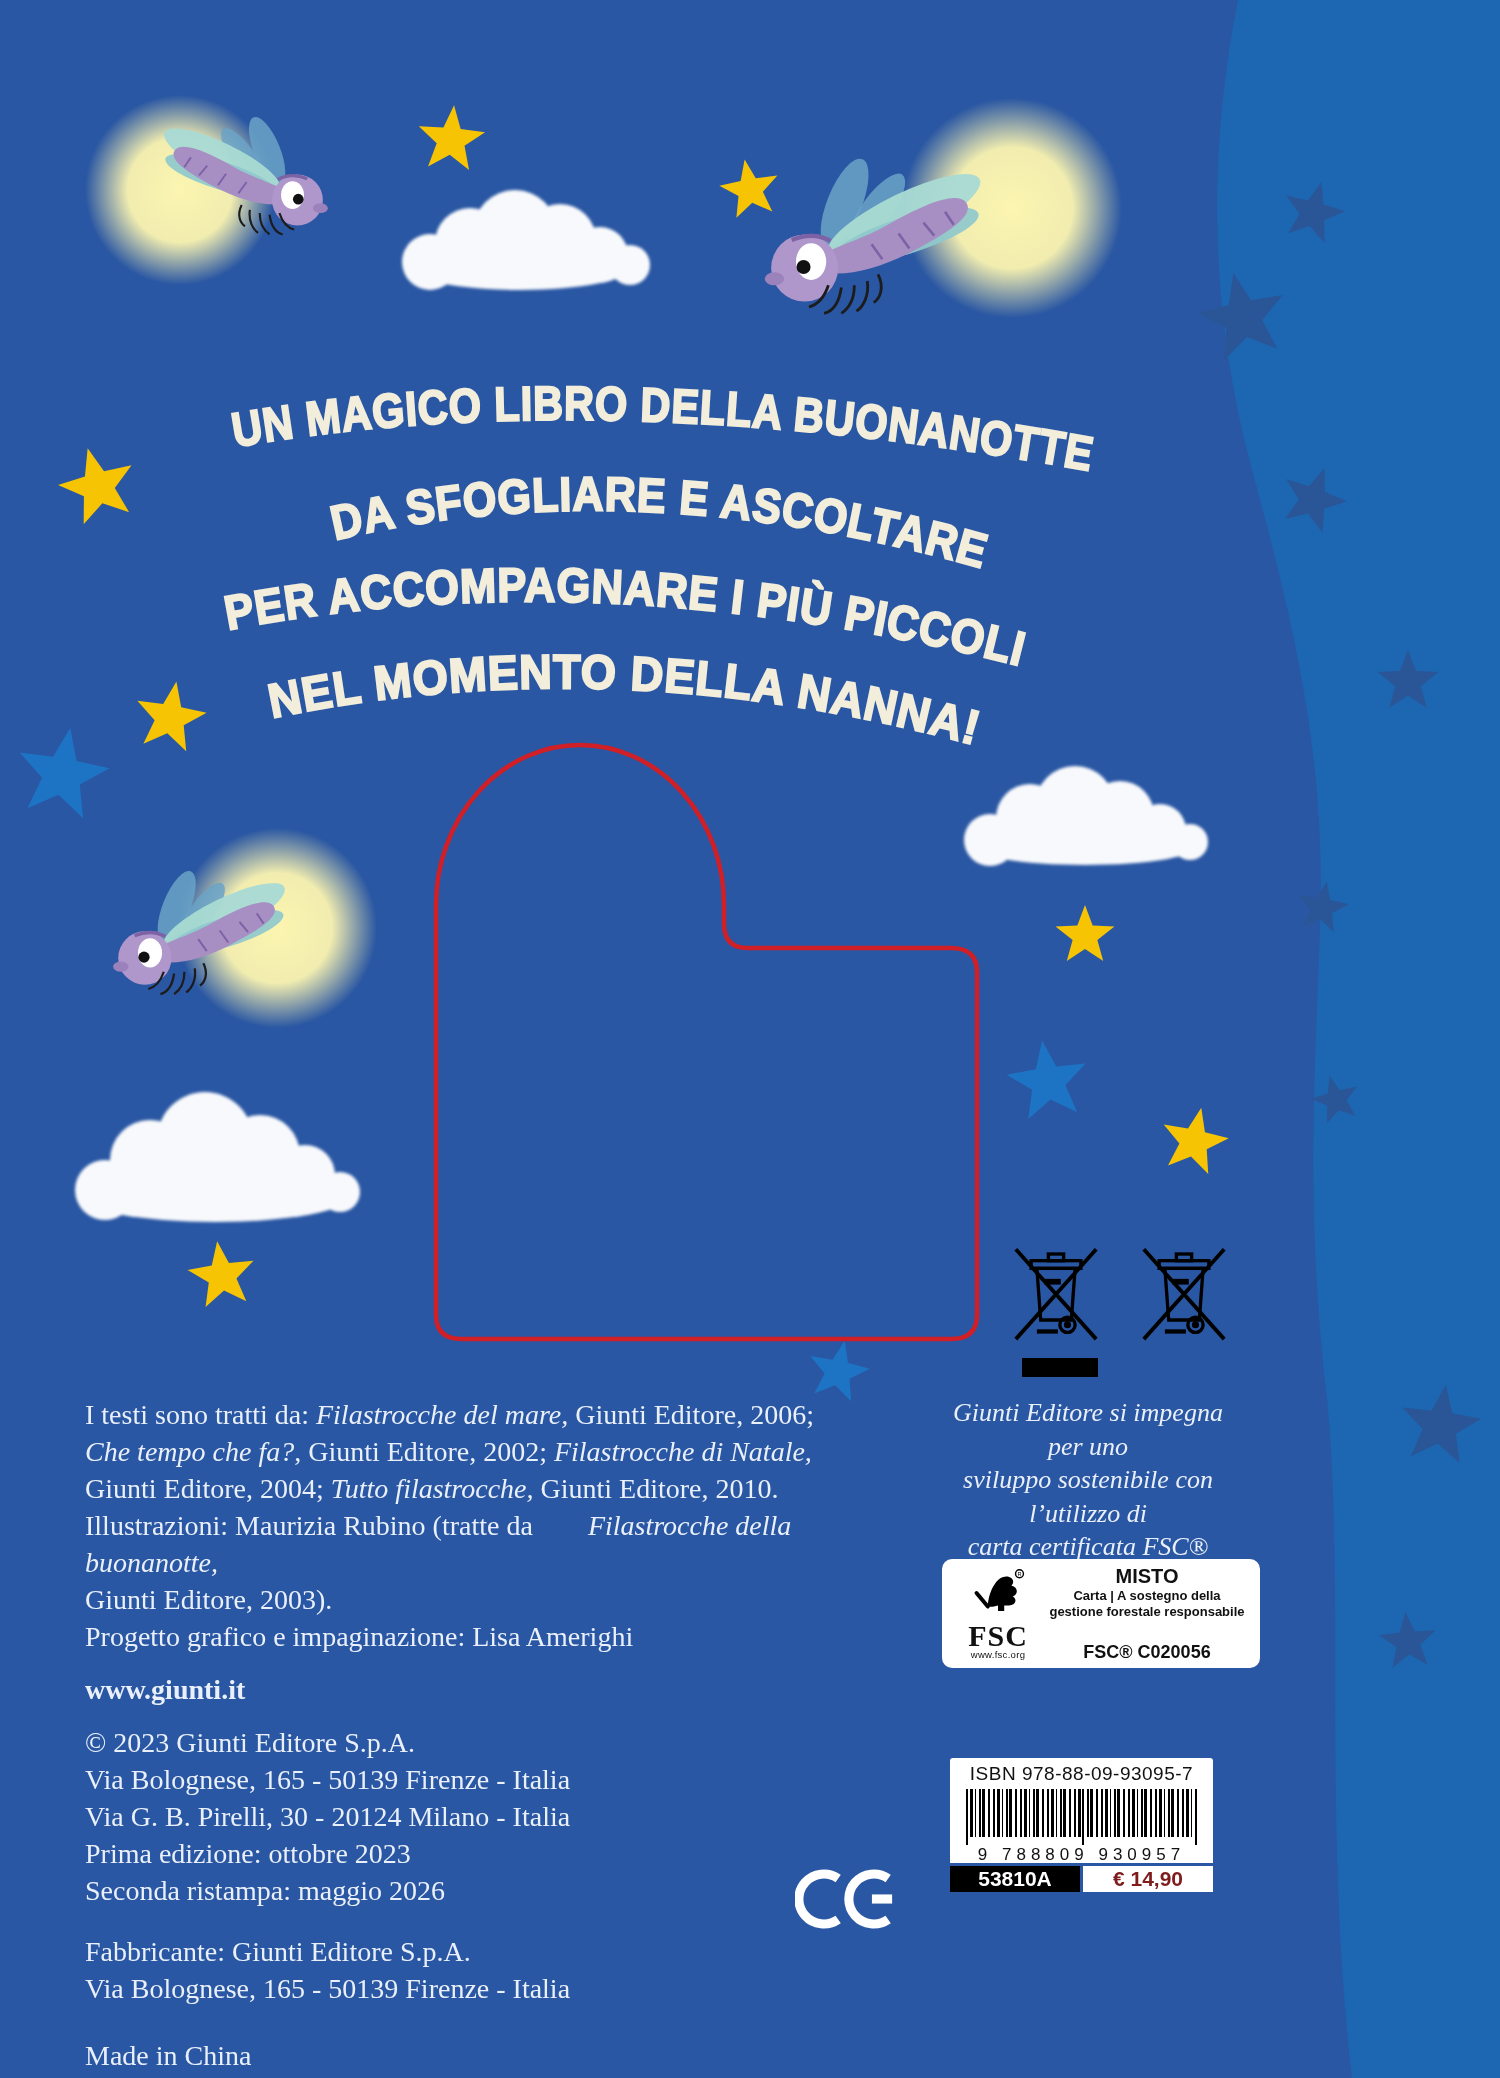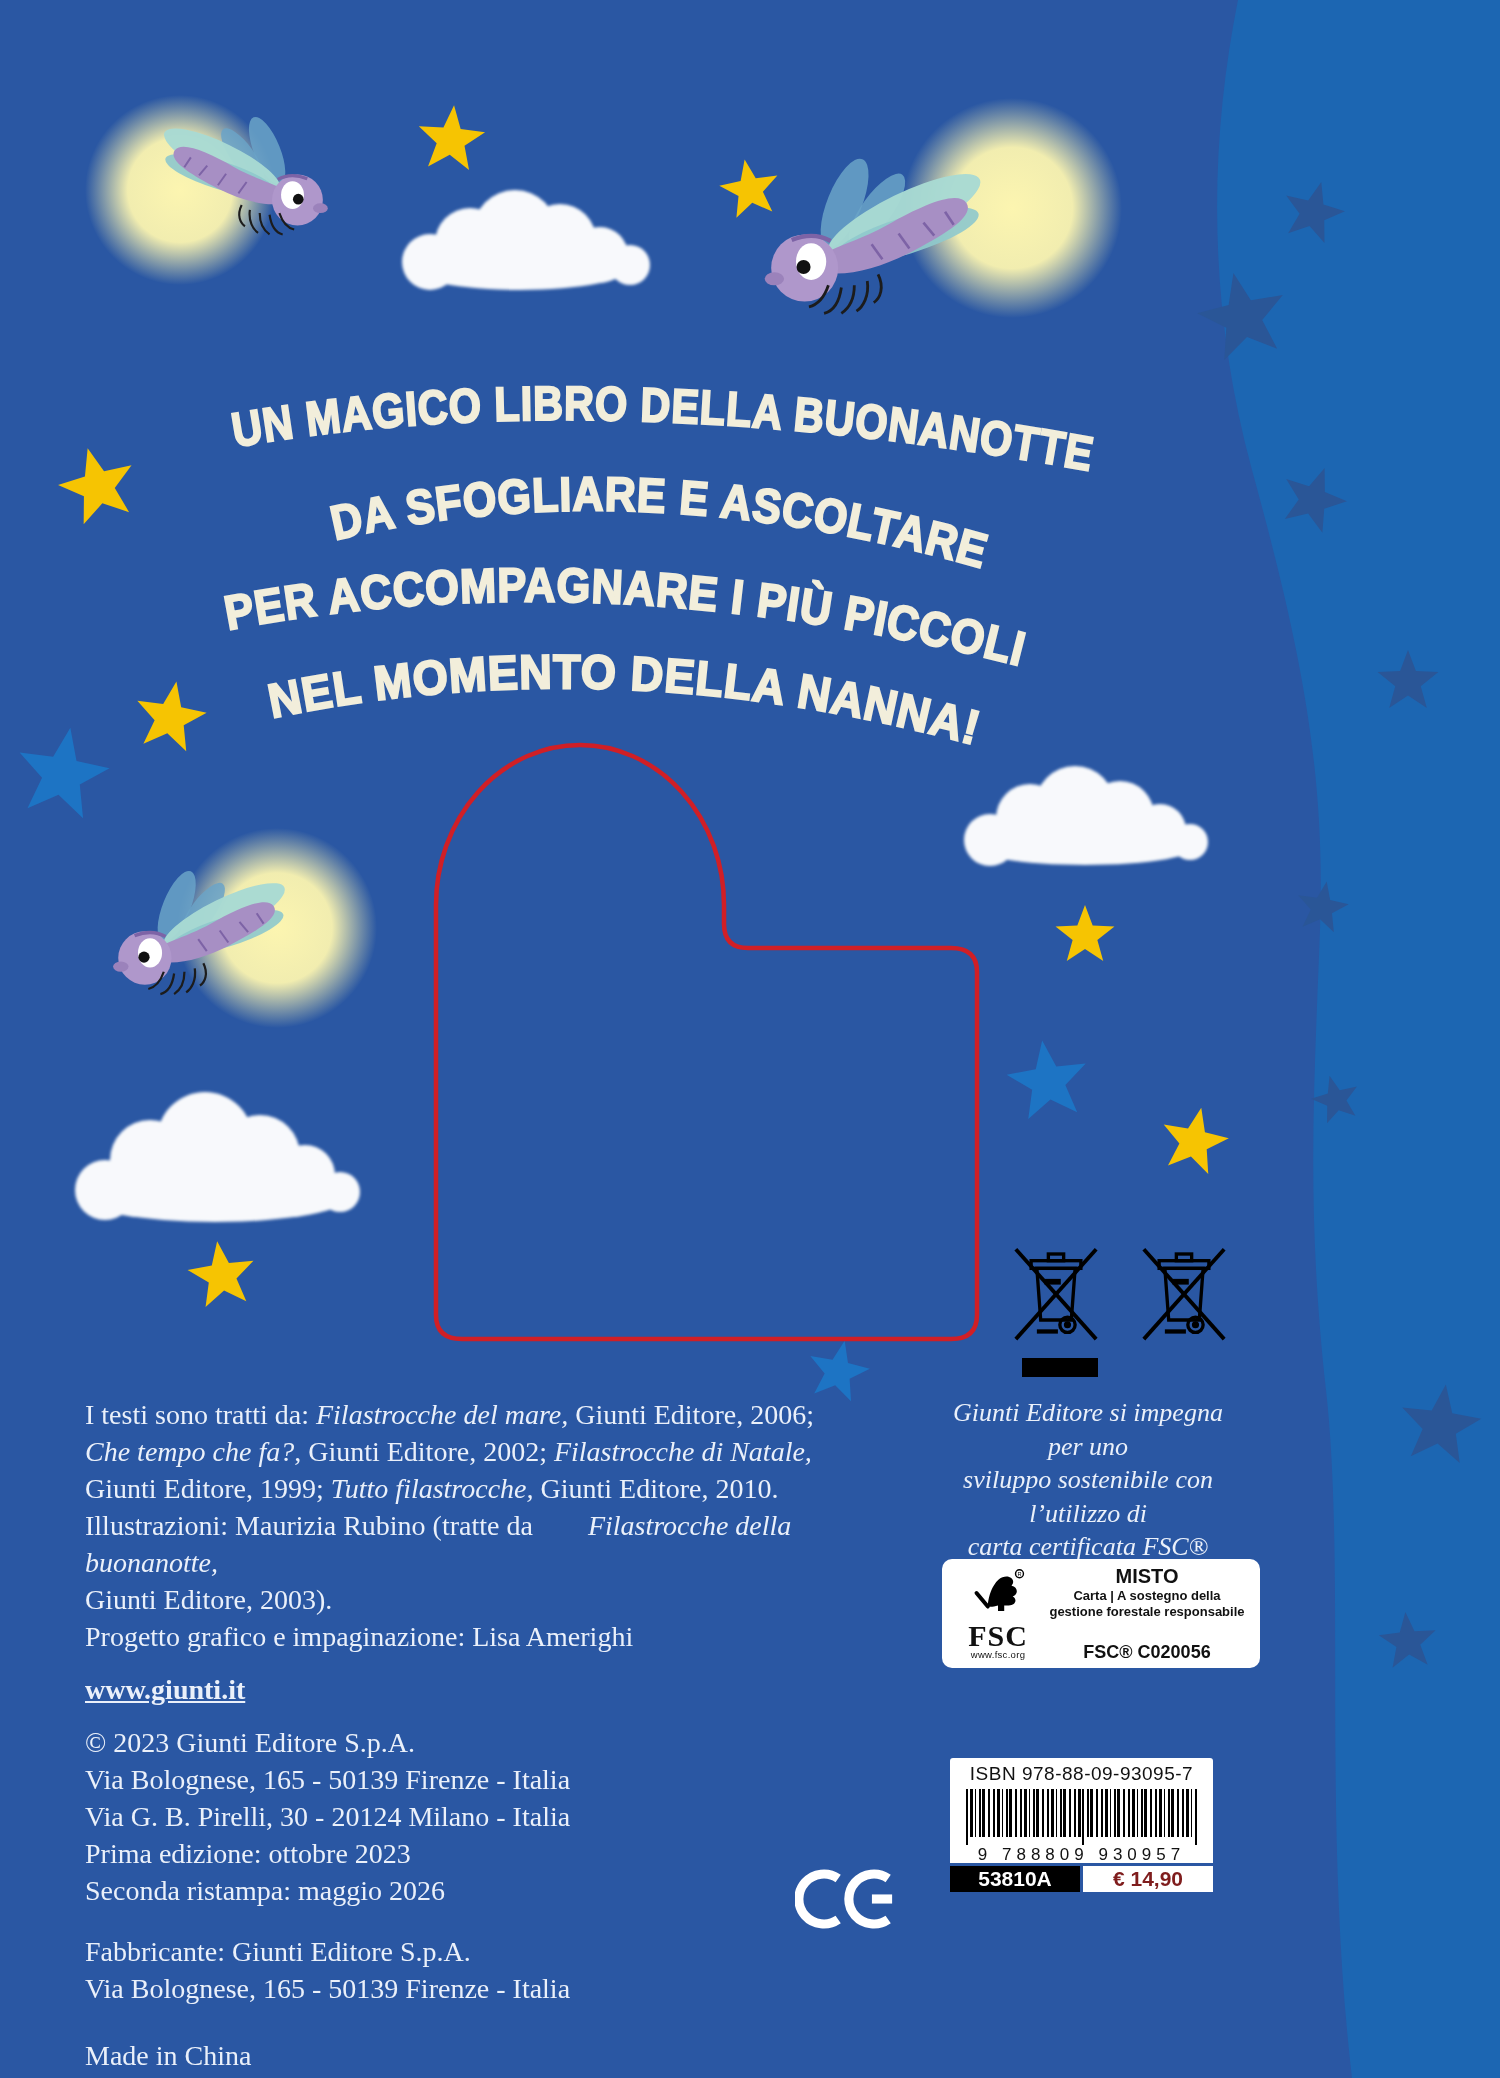--- a/index.html
+++ b/index.html
@@ -18,21 +18,21 @@
     stroke-width:2.2px; paint-order:stroke;
   }
 
   
   .left-col {
     position:absolute; left:85px; top:1396px; width:800px;
     color:var(--body-text,#eaf0fa); font-size:28px; line-height:37px;
   }
   .left-col .blk { margin:0 0 16px 0; }
   .left-col .blk.gap-lg { margin-bottom:24px; }
-  .bold { font-weight:700;text-decoration:underline; }
+  .bold { font-weight:700; }
 
   
   .sustain {
     position:absolute; left:948px; top:1396px; width:280px;
     color:var(--body-text,#eaf0fa); font-size:26px; line-height:33.5px;
     font-style:italic; text-align:center;
   }
 
   
   .fsc-label {
@@ -237,21 +237,21 @@
         <path d="M92,18 L8,112" stroke-width="4"></path>
       </g>
     </svg>
   </div>
   <div class="black-bar"></div>
 
   <div class="left-col">
     <div class="blk" id="credits-lines">
         <div><span>I testi sono tratti da: </span><span style="font-style: italic;">Filastrocche del mare,</span><span> Giunti Editore, 2006;</span></div>
         <div><span style="font-style: italic;">Che tempo che fa?</span><span>, Giunti Editore, 2002; </span><span style="font-style: italic;">Filastrocche di Natale,</span></div>
-        <div><span>Giunti Editore, 1999; </span><span style="font-style: italic;">Tutto filastrocche,</span><span> Giunti Editore, 2010.</span></div>
+        <div><span>Giunti Editore, 2004; </span><span style="font-style: italic;">Tutto filastrocche,</span><span> Giunti Editore, 2010.</span></div>
         <div><span>Illustrazioni: Maurizia Rubino (tratte da </span><span style="font-style: italic; margin-left: 48px;">Filastrocche della buonanotte,</span></div>
         <div><span>Giunti Editore, 2003).</span></div>
         <div><span>Progetto grafico e impaginazione: Lisa Amerighi</span></div>
       </div>
     <div class="blk bold">www.giunti.it</div>
     <div class="blk">
         <div>© 2023 Giunti Editore S.p.A.</div>
         <div>Via Bolognese, 165 - 50139  Firenze - Italia</div>
         <div>Via G. B. Pirelli, 30 - 20124 Milano - Italia</div>
         <div>Prima edizione: ottobre 2023</div>

